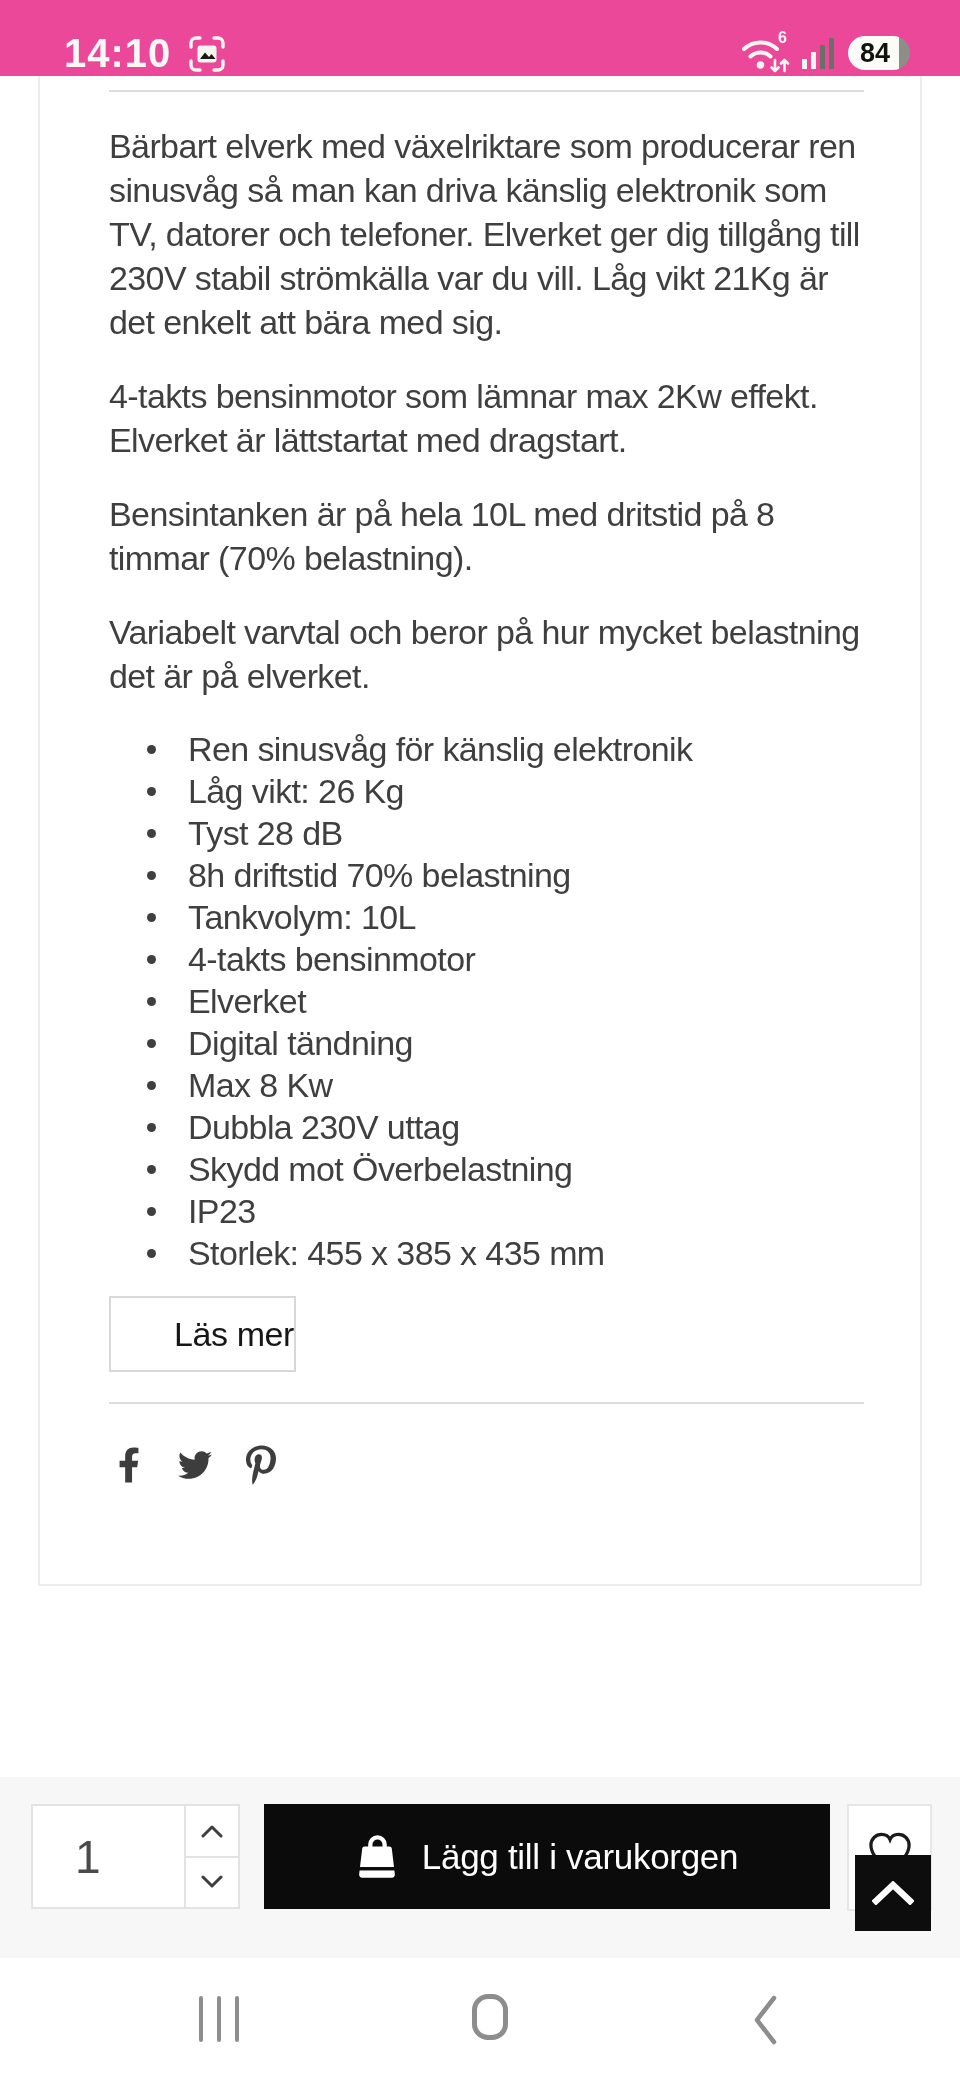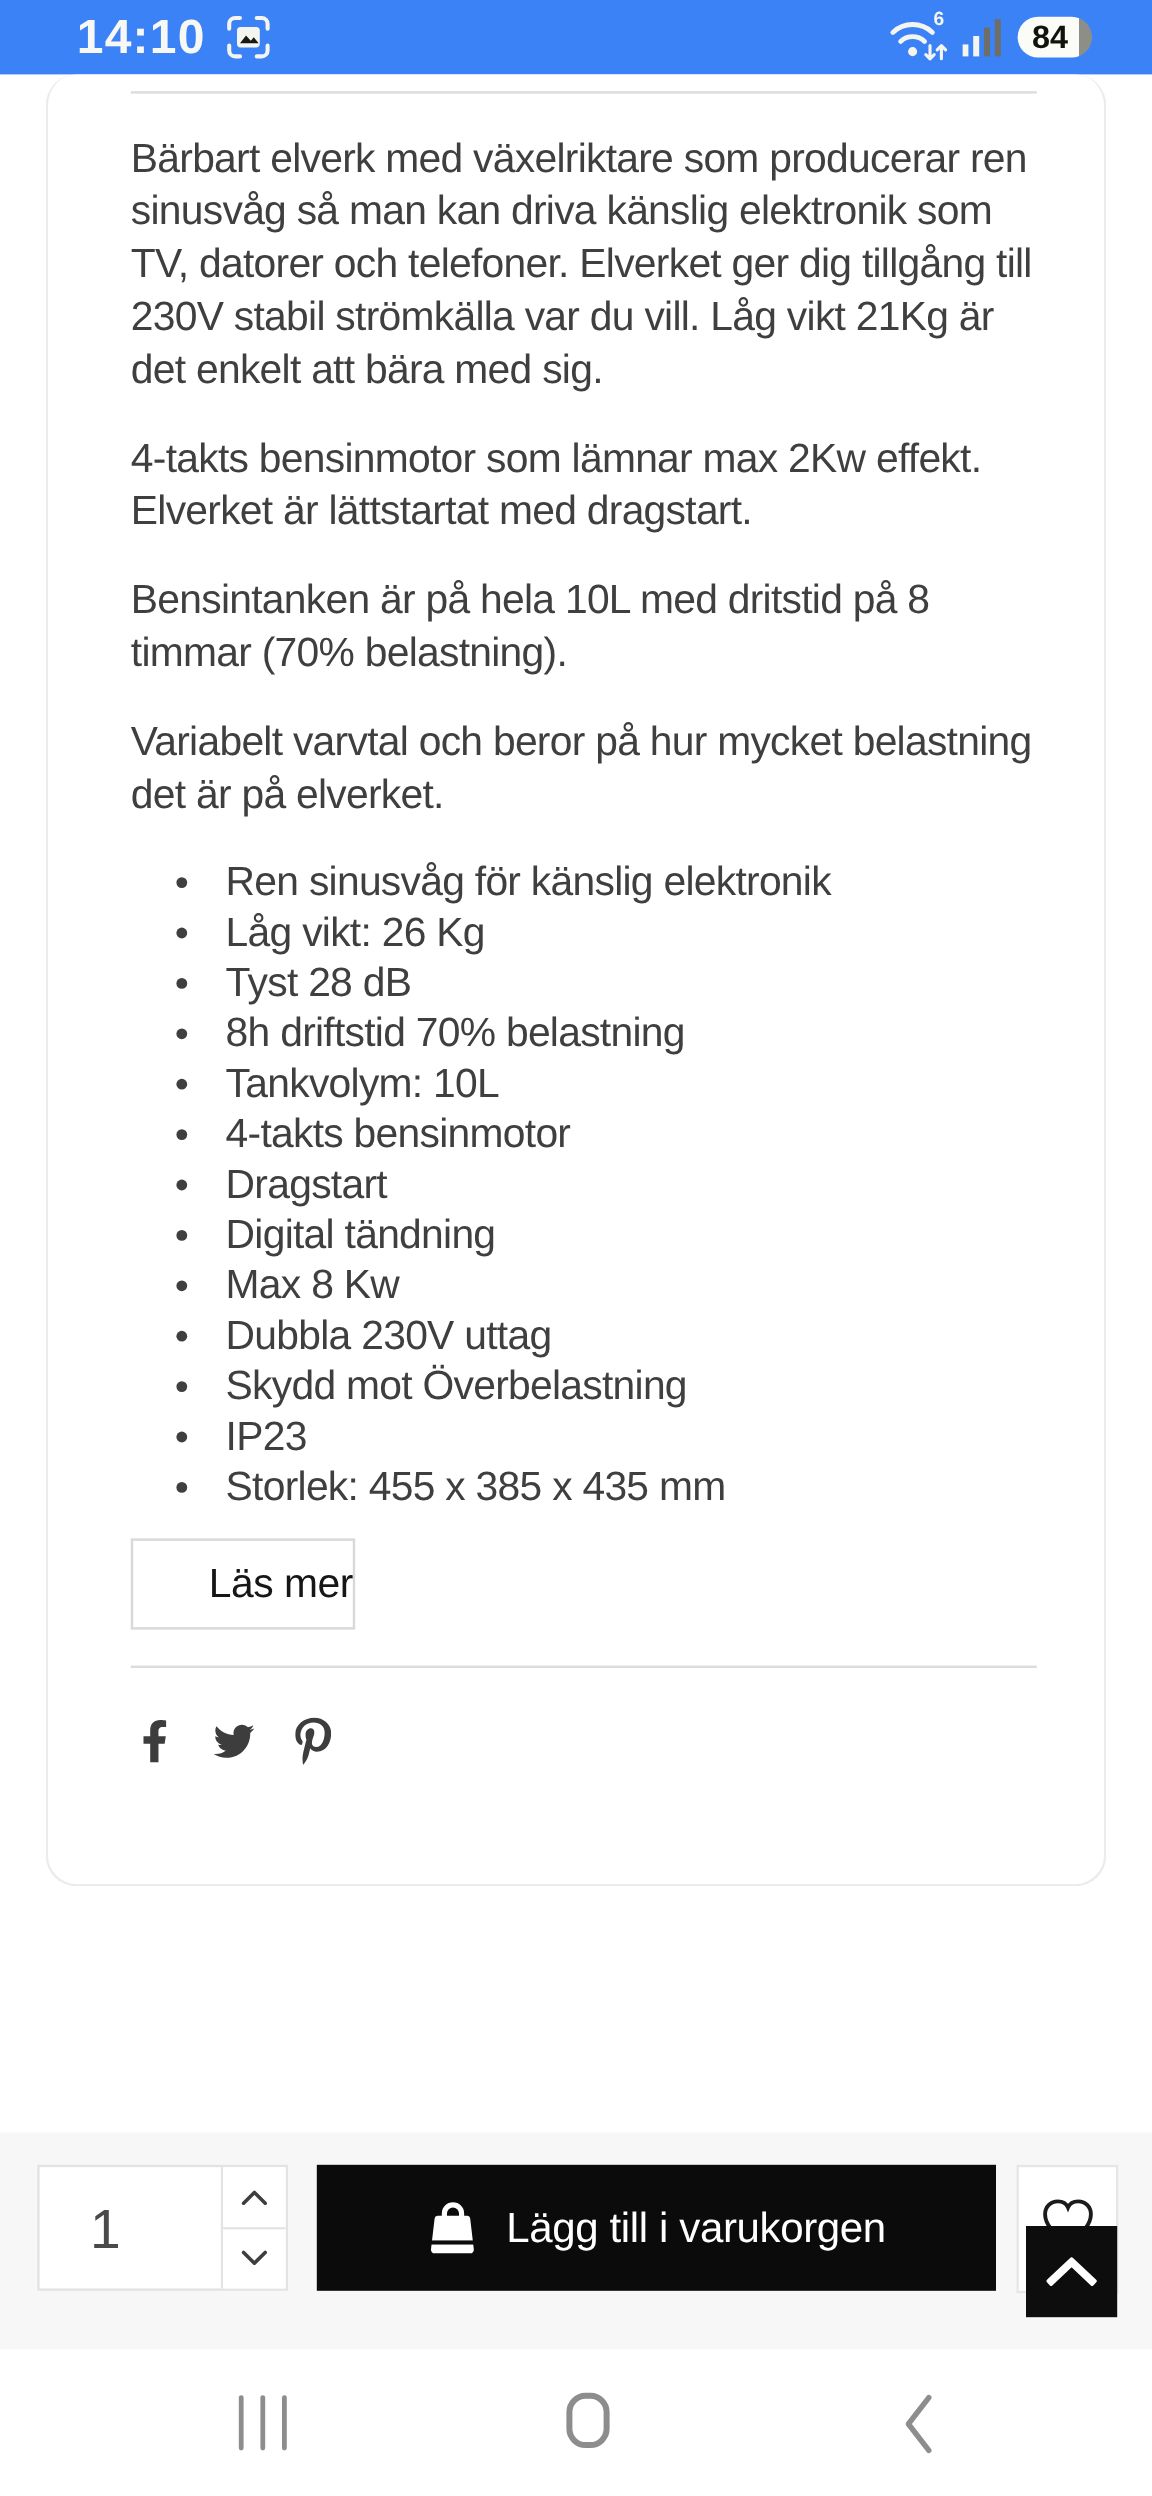--- a/index.html
+++ b/index.html
@@ -4,40 +4,40 @@
 <style>
   html,body{margin:0;padding:0;}
   body{
     width:960px;height:2080px;position:relative;overflow:hidden;
     background:#ffffff;
     font-family:"Liberation Sans","DejaVu Sans",sans-serif;
     -webkit-font-smoothing:antialiased;
   }
   
   .status-bar{
-    height:62px;background:#3b82f6;color:#f7f7f3;
-    display:flex;align-items:center;justify-content:space-between;
+    height:76px;background:#ec4899;color:#f7f7f3;
+    display:flex;align-items:flex-end;justify-content:space-between;
     padding:0 50px 0 64px;box-sizing:border-box;
   }
   .sb-left{display:flex;align-items:center;gap:16px;}
   .sb-time{font-size:40px;font-weight:700;letter-spacing:1px;}
   .sb-right{display:flex;align-items:center;gap:12px;}
   .battery-pill{
     width:62px;height:34px;border-radius:17px;
     background:linear-gradient(to right,#fbfbf7 0 82%,#8e8e88 82% 100%);
     color:#13130d;font-size:27px;font-weight:700;
     display:flex;align-items:center;justify-content:center;
     padding-right:8px;box-sizing:border-box;
   }
   
   .card{
     margin:0 38px;width:884px;height:1510px;box-sizing:border-box;
     background:#fff;
     border-left:2px solid #ececec;border-right:2px solid #ececec;border-bottom:2px solid #ececec;
-    padding:14px 56px 0 69px;overflow:hidden;border-radius:26px;
+    padding:14px 56px 0 69px;overflow:hidden;
   }
   .rule{height:2px;background:#dcdcdc;}
   .desc p{
     font-size:34px;line-height:44px;letter-spacing:-0.6px;
     color:#3f3f3f;margin:30px 0;
   }
   .desc p:first-child{margin-top:32px;}
   .spec-heading{
     font-size:34px;line-height:42px;font-weight:700;color:#222;
     margin:32px 0 0 0;letter-spacing:-0.4px;
@@ -164,21 +164,21 @@
     </div>
 
 
   <ul class="spec-list">
       <li>Ren sinusvåg för känslig elektronik</li>
       <li>Låg vikt: 26 Kg</li>
       <li>Tyst 28 dB</li>
       <li>8h driftstid 70% belastning</li>
       <li>Tankvolym: 10L</li>
       <li>4-takts bensinmotor</li>
-      <li>Dragstart</li>
+      <li>Elverket</li>
       <li>Digital tändning</li>
       <li>Max 8 Kw</li>
       <li>Dubbla 230V uttag</li>
       <li>Skydd mot Överbelastning</li>
       <li>IP23</li>
       <li>Storlek: 455 x 385 x 435 mm</li>
     </ul>
 
   <div class="read-more">
     <span>Läs mer</span>

